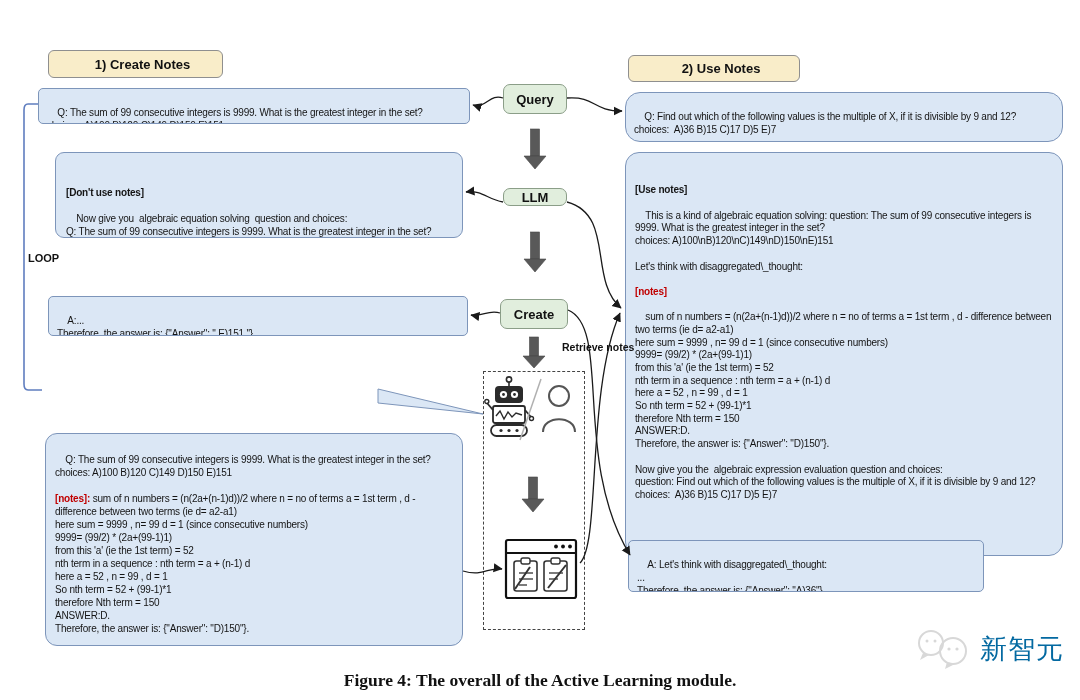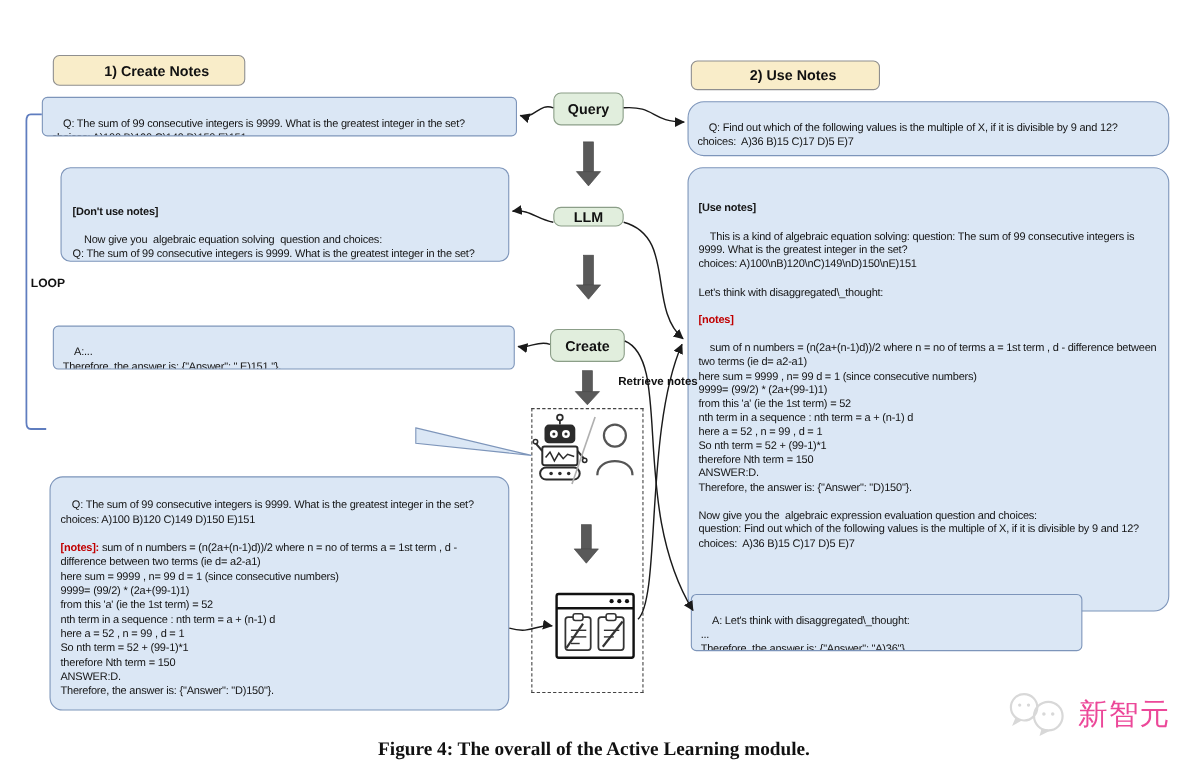--- a/index.html
+++ b/index.html
@@ -17,21 +17,21 @@
              font-weight:bold;font-size:13px;display:flex;align-items:center;justify-content:center;padding-left:14px;}
   .b{font-weight:bold;}
   .red{color:#c00000;font-weight:bold;}
   .blk{display:block;}
   .lbl{font-size:11px;font-weight:bold;}
   #overlay{position:absolute;left:0;top:0;pointer-events:none;}
   .dashedbox{border:1.6px dashed #444;background:transparent;}
   #caption{position:absolute;left:0;top:670px;width:100%;text-align:center;
            font-family:"Liberation Serif", serif;font-weight:bold;font-size:17.5px;color:#111;}
   #watermark{position:absolute;left:912px;top:628px;display:flex;align-items:center;gap:6px;}
-  #watermark .wm-text{font-size:27px;color:#ec4899;font-weight:500;letter-spacing:1px;}
+  #watermark .wm-text{font-size:27px;color:#0369a1;font-weight:500;letter-spacing:1px;}
 </style>
 </head>
 <body>
 
 <div id="canvas">
 
   <div class="abs yellowbox" style="left:48px;top:50px;width:175px;height:28px;">
     <span>1) Create Notes</span>
   </div>
 

